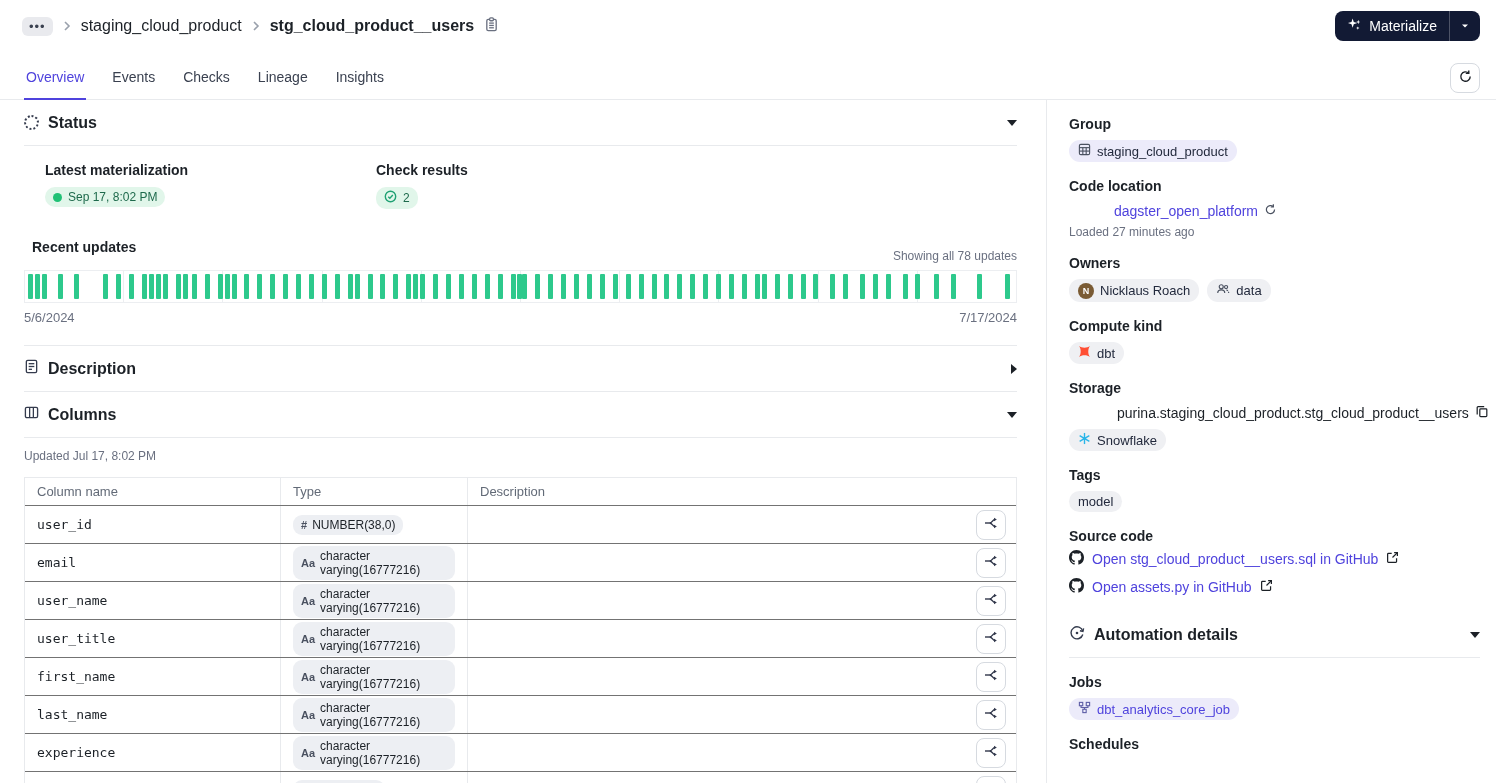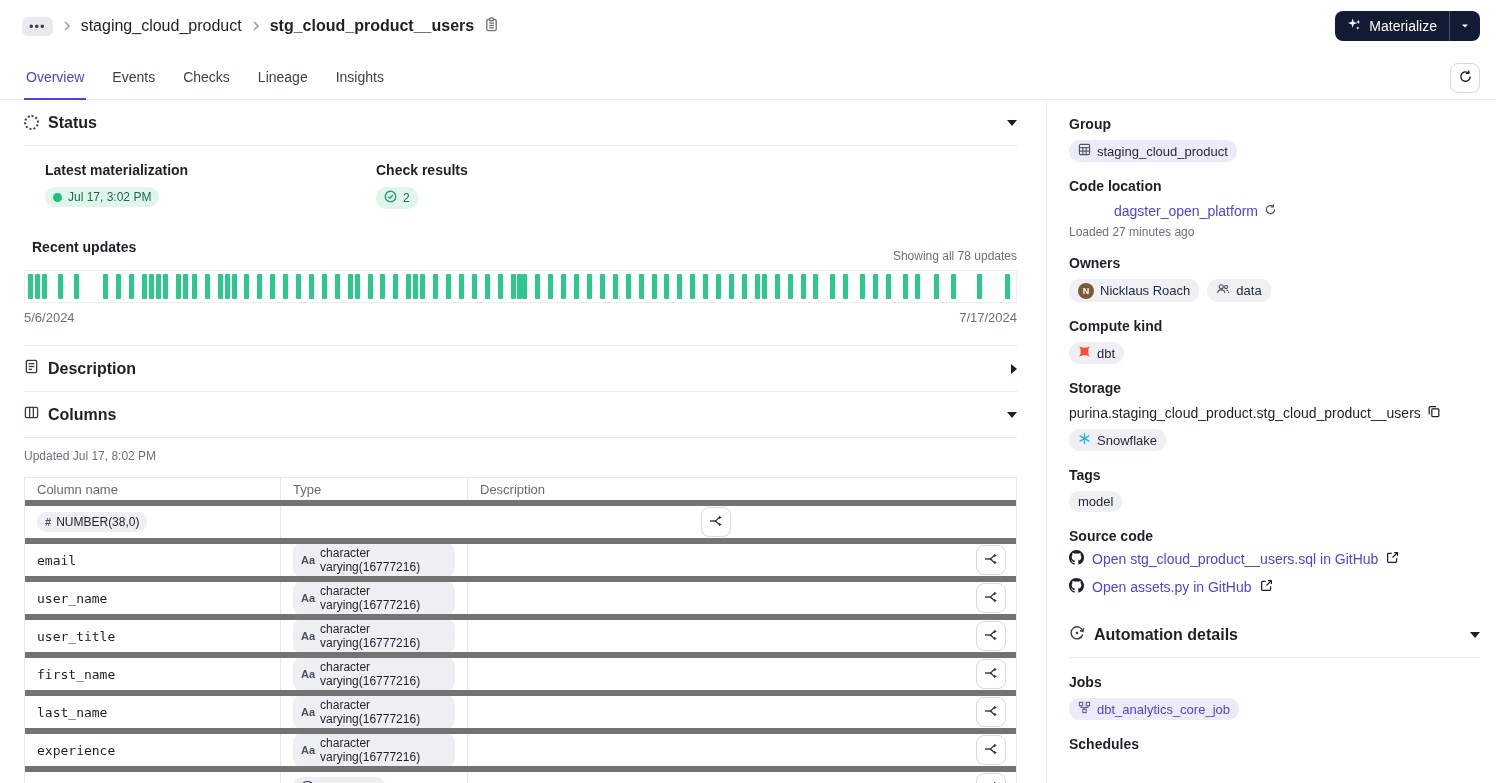--- a/index.html
+++ b/index.html
@@ -50,21 +50,21 @@
   .tick { position:absolute; top:4px; width:5px; height:25px; background:#2DC98C; border-radius:1px; }
   .chart-dates { display:flex; justify-content:space-between; margin-top:7px; font-size:13px; color:#6A7080; }
   .columns-body { padding:11px 0 0; }
   .filter-row { display:flex; align-items:center; justify-content:space-between; }
   .filter-box { display:flex; align-items:center; gap:6px; width:222px; height:28px; border:1px solid #D6DAE0;
     border-radius:8px; padding:0 9px; background:#fff; }
   .filter-box input { border:none; outline:none; flex:1; font-size:13px; font-family:inherit; color:#1C2127; background:transparent; }
   .filter-box input::placeholder { color:#8A909C; }
   .updated-text { font-size:12px; color:#6A7080; }
   .col-table { margin-top:14px; border:1px solid #E8EAED; border-bottom:none; }
-  .t-row { display:grid; grid-template-columns:255px 187px 497px 53px; border-bottom:6px solid #737373; }
+  .t-row { display:grid; grid-template-columns:255px 187px 497px 53px; border-bottom:1px solid #737373; }
   .t-head { height:28px; }
   .t-head .t-cell { font-size:13px; color:#626A77; display:flex; align-items:center; }
   .t-body-row { height:38px; }
   .t-cell { padding:0 12px; display:flex; align-items:center; border-left:1px solid #E8EAED; overflow:hidden; }
   .t-cell:first-child { border-left:none; }
   .mono { font-family:"DejaVu Sans Mono","Liberation Mono",monospace; font-size:13px; }
   .type-pill { display:inline-flex; align-items:center; gap:5px; background:#EDEFF3; border-radius:9px;
     padding:3px 8px; font-size:12px; color:#1C2127; }
   .type-glyph { font-size:11px; color:#4A5160; font-weight:700; }
   .lineage-btn { width:30px; height:30px; border:1px solid #D6DAE0; border-radius:8px; background:#fff;
@@ -73,21 +73,21 @@
   
   .aside-label { font-size:14px; font-weight:700; margin:16px 0 8px; }
   .badge { display:inline-flex; align-items:center; gap:6px; border-radius:11px; padding:3px 9px;
     font-size:13px; color:#232A3D; cursor:pointer; border:none; font-family:inherit; }
   .badge-gray { background:#EFF0F3; }
   .badge-lav { background:#ECEBFA; }
   .badge-purple-text { color:#4F43DD; }
   .badge-row { display:flex; gap:8px; flex-wrap:wrap; }
   .loc-link { font-size:14px; color:#4F43DD; text-decoration:none; cursor:pointer; display:inline-flex; align-items:center; gap:6px;margin-left:45px; }
   .loaded-text { font-size:12px; color:#6A7080; margin-top:5px; }
-  .storage-line { display:flex; align-items:center; gap:6px; font-size:14px; }
+  .storage-line { display:flex; align-items:center; gap:6px; font-size:14px;margin-left:48px; }
   .avatar { width:16px; height:16px; border-radius:50%; background:#7A5B34; color:#fff; font-size:9px; font-weight:700;
     display:flex; align-items:center; justify-content:center; }
   .src-link { display:flex; align-items:center; gap:8px; font-size:14px; color:#4F43DD; margin-top:10px; cursor:pointer; }
   .aside-gap { height:16px; }
 </style>
 </head>
 <body>
 
 <header class="topbar">
   <div class="crumb-row">
@@ -163,21 +163,21 @@
         <span style="width:15px;height:15px;border:2px dotted #343B4D;border-radius:50%;"></span>
         <span class="title">Status</span>
         <span class="caret-down"></span>
       </div>
       <div class="status-body">
         <div class="status-grid">
           <div>
             <div class="field-label">Latest materialization</div>
             <span class="pill pill-green">
               <span class="dot-green"></span>
-              <span>Jul 17, 3:02 PM</span>
+              <span>Sep 17, 8:02 PM</span>
             </span>
           </div>
           <div>
             <div class="field-label">Check results</div>
             <span class="pill pill-green">
               <span>
                 <svg width="13" height="13" viewBox="0 0 14 14" fill="none" stroke="#1FA173" stroke-width="1.5">
                   <circle cx="7" cy="7" r="5.6"></circle>
                     <polyline points="4.6,7.2 6.3,8.9 9.5,5.4"></polyline>
                 </svg>
@@ -320,20 +320,21 @@
         </div>
         <div class="col-table">
           <div class="t-row t-head">
             <div class="t-cell">Column name</div>
             <div class="t-cell">Type</div>
             <div class="t-cell">Description</div>
             <div class="t-cell action"></div>
           </div>
           <div id="table-body">
               <div class="t-row t-body-row">
+                <div class="t-cell mono">user_id</div>
                 <div class="t-cell">
                   <span class="type-pill">
                     <span class="type-glyph">#</span>
                     <span>NUMBER(38,0)</span>
                   </span>
                 </div>
                 <div class="t-cell"></div>
                 <div class="t-cell action">
                   <button class="lineage-btn">
                     <span><svg width="16" height="16" viewBox="0 0 16 16" fill="none" stroke="#30364A" stroke-width="1.4">

